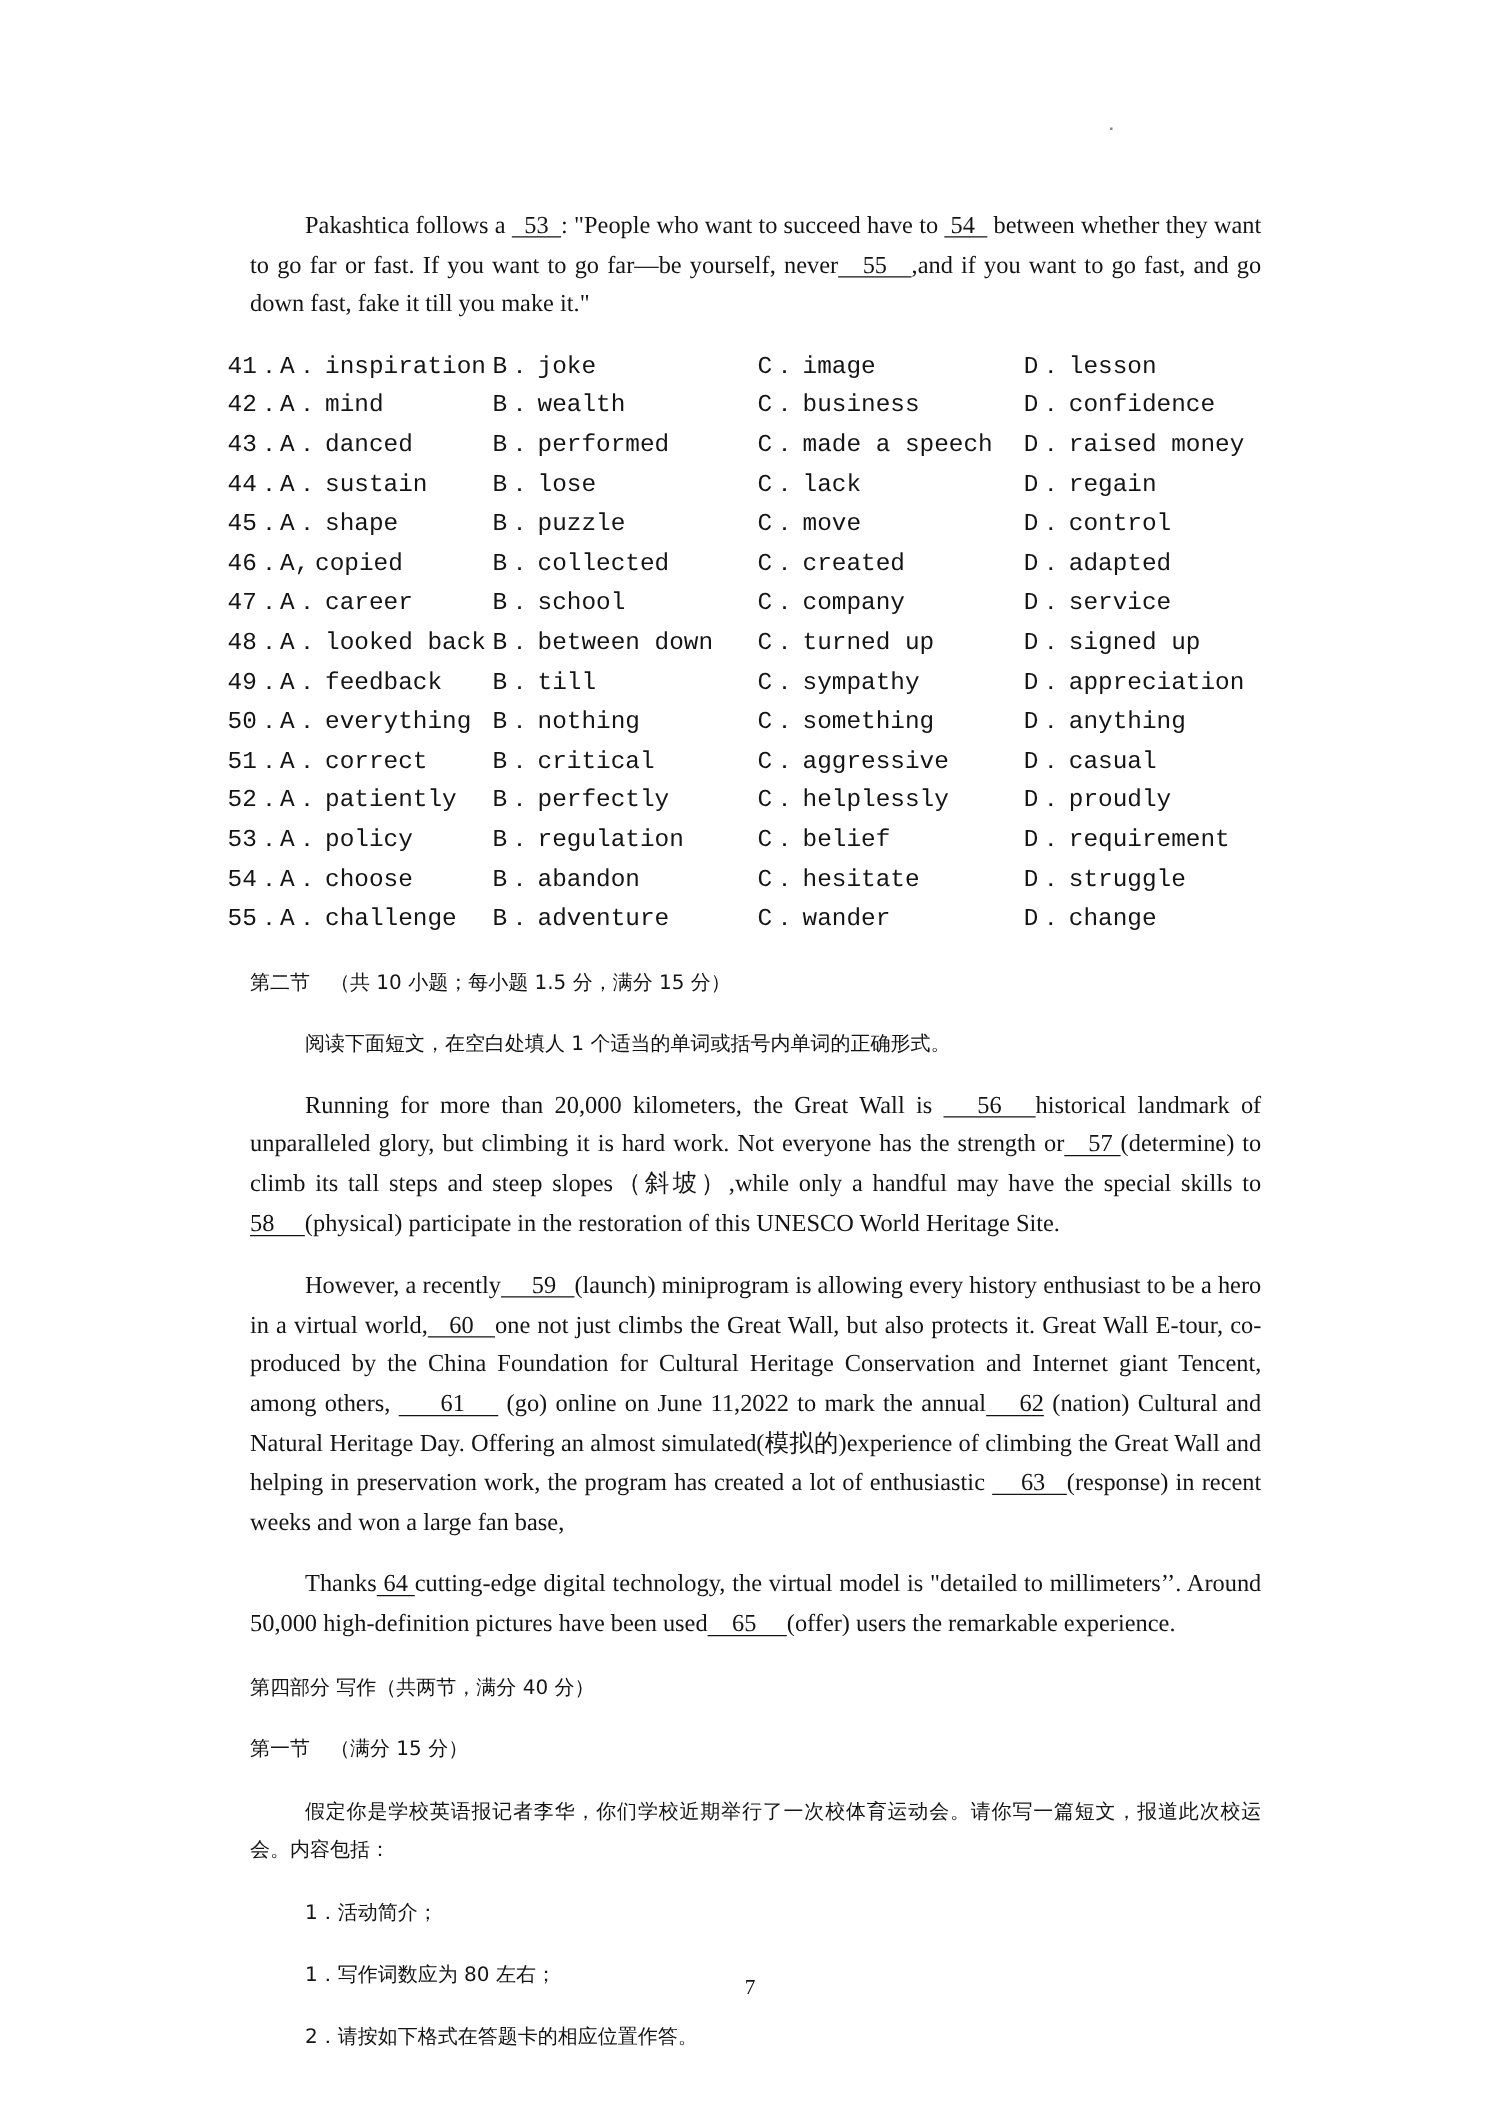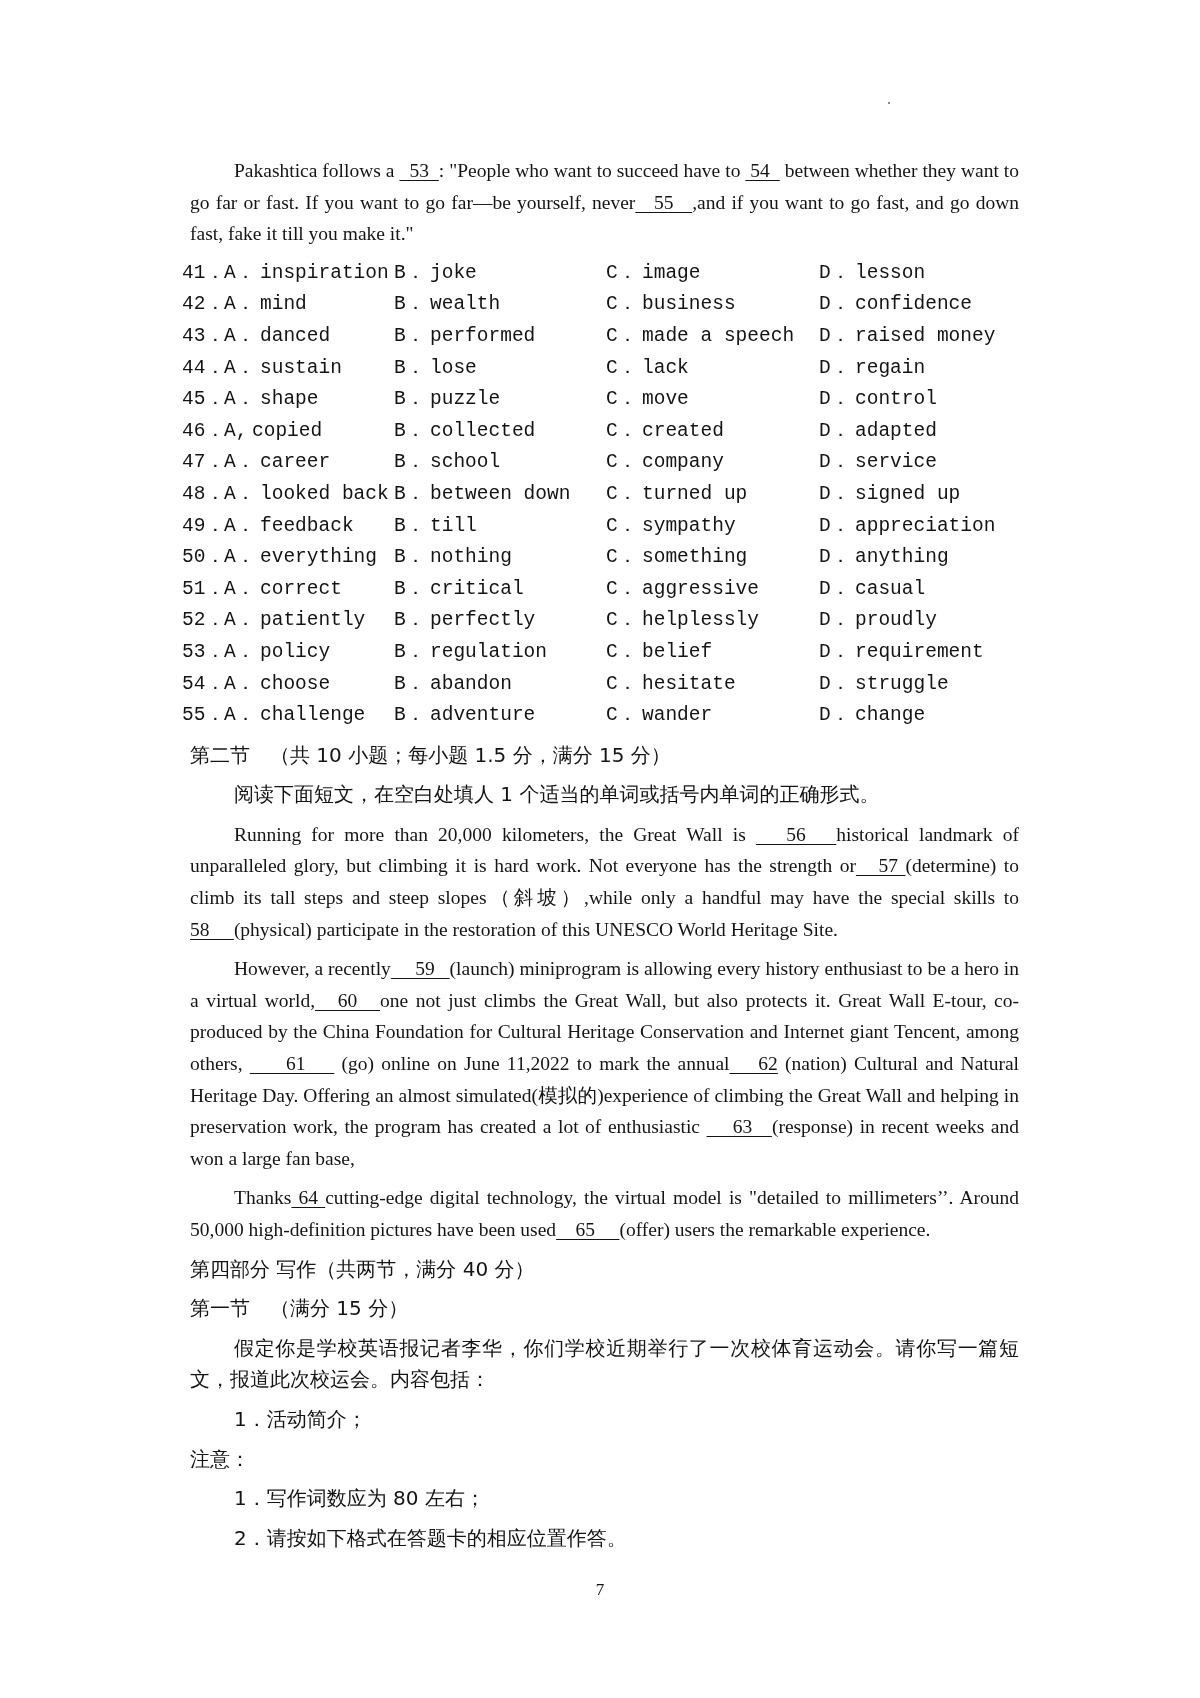--- a/index.html
+++ b/index.html
@@ -9,32 +9,32 @@
       color: #141414;
     }
     .dot {
       position: absolute; left: 888px; top: 102px; width: 2px; height: 2px;
       background: #8a8a80;
     }
     .content {
       position: absolute; left: 182px; top: 147px; width: 845px;
       font-size: 19.5px; line-height: 31.6px;
     }
-    .para { margin: 8px; text-align: justify; text-align-last: left; }
+    .para { margin: 18px; text-align: justify; text-align-last: left; }
     .indent { text-indent: 44px; }
     .blank { text-decoration: underline; text-underline-offset: 3px; white-space: pre; }
     .opt-row { display: flex; height: 31.6px; white-space: nowrap; font-family: Liberation Mono, monospace; }
     .opt-num { width: 42px; letter-spacing: 0; }
     .opt { display: flex; }
     .opt-a { width: 170px; }
     .opt-b { width: 212px; }
     .opt-c { width: 213px; }
     .opt-d { width: 200px; }
     .opt-letter { display: inline-block; width: 36px; }
-    .cn { font-family: "DejaVu Sans", sans-serif; font-size: 20px; }
+    .cn { font-family: "DejaVu Sans", sans-serif; font-size: 16px; }
     .list-item { padding-left: 44px; }
     .page-num {
       position: absolute; left: 0; width: 1200px; top: 1580px;
       text-align: center; font-size: 17px;
     }
   </style>
 </head>
 <body>
 
 <div class="dot"></div>
@@ -335,18 +335,17 @@
   <p class="para indent cn">阅读下面短文，在空白处填人 1 个适当的单词或括号内单词的正确形式。</p>
 
   <p class="para indent" id="p1"><span>Running for more than 20,000 kilometers, the Great Wall is </span><span class="blank">   56   </span><span>historical landmark of unparalleled glory, but climbing it is hard work. Not everyone has the strength or</span><span class="blank">   57 </span><span>(determine) to climb its tall steps and steep slopes（斜坡）,while only a handful may have the special skills to </span><span class="blank">58     </span><span>(physical) participate in the restoration of this UNESCO World Heritage Site.</span></p>
   <p class="para indent" id="p2"><span>However, a recently</span><span class="blank">     59   </span><span>(launch) miniprogram is allowing every history enthusiast to be a hero in a virtual world,</span><span class="blank">   60   </span><span>one not just climbs the Great Wall, but also protects it. Great Wall E-tour, co-produced by the China Foundation for Cultural Heritage Conservation and Internet giant Tencent, among others, </span><span class="blank">     61    </span><span> (go) online on June 11,2022 to mark the annual</span><span class="blank">    62</span><span> (nation) Cultural and Natural Heritage Day. Offering an almost simulated(模拟的)experience of climbing the Great Wall and helping in preservation work, the program has created a lot of enthusiastic </span><span class="blank">    63   </span><span>(response) in recent weeks and won a large fan base,</span></p>
   <p class="para indent" id="p3"><span>Thanks</span><span class="blank"> 64 </span><span>cutting-edge digital technology, the virtual model is "detailed to millimeters’’. Around 50,000 high-definition pictures have been used</span><span class="blank">    65     </span><span>(offer) users the remarkable experience.</span></p>
 
   <p class="para cn">第四部分  写作（共两节，满分 40 分）</p>
   <p class="para cn">第一节　（满分 15 分）</p>
   <p class="para indent cn">假定你是学校英语报记者李华，你们学校近期举行了一次校体育运动会。请你写一篇短文，报道此次校运会。内容包括：</p>
   <p class="para cn list-item">1．活动简介；</p>
-  <p class="para cn">注意：</p>
   <p class="para cn list-item">1．写作词数应为 80 左右；</p>
   <p class="para cn list-item">2．请按如下格式在答题卡的相应位置作答。</p>
 </div>
 
 <div class="page-num">7</div>
 
 </body></html>

